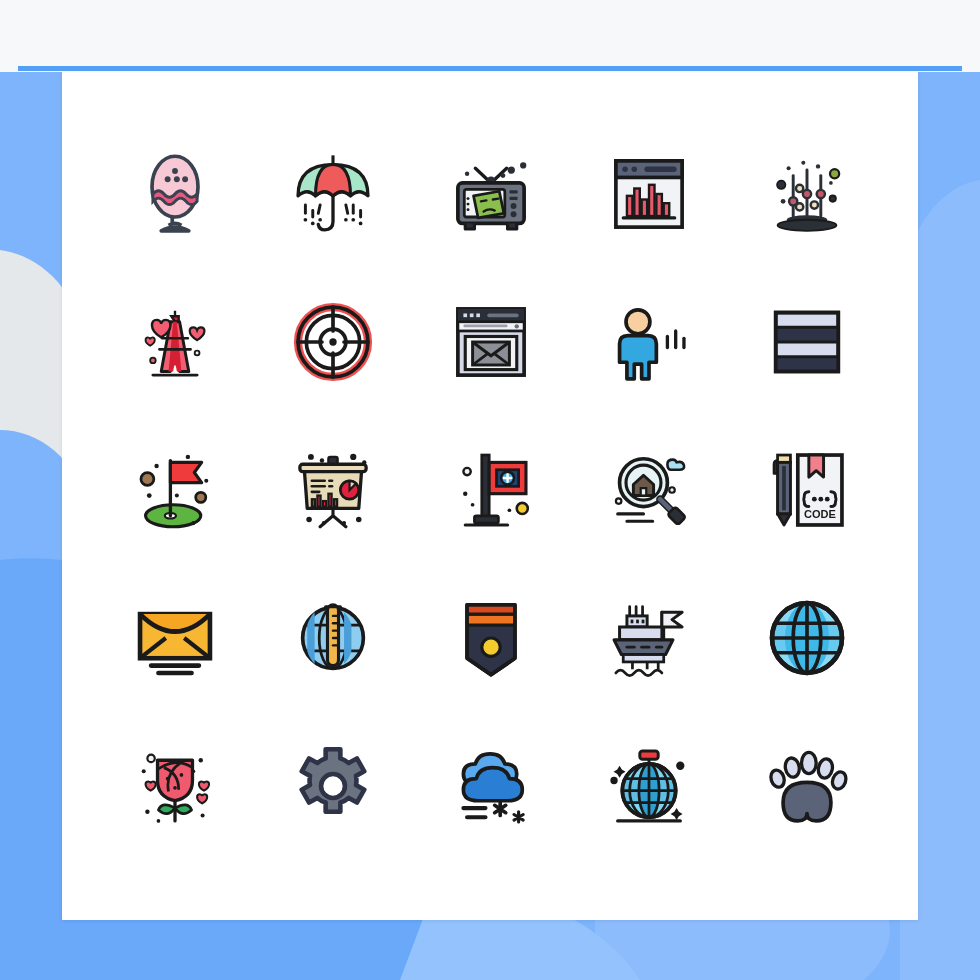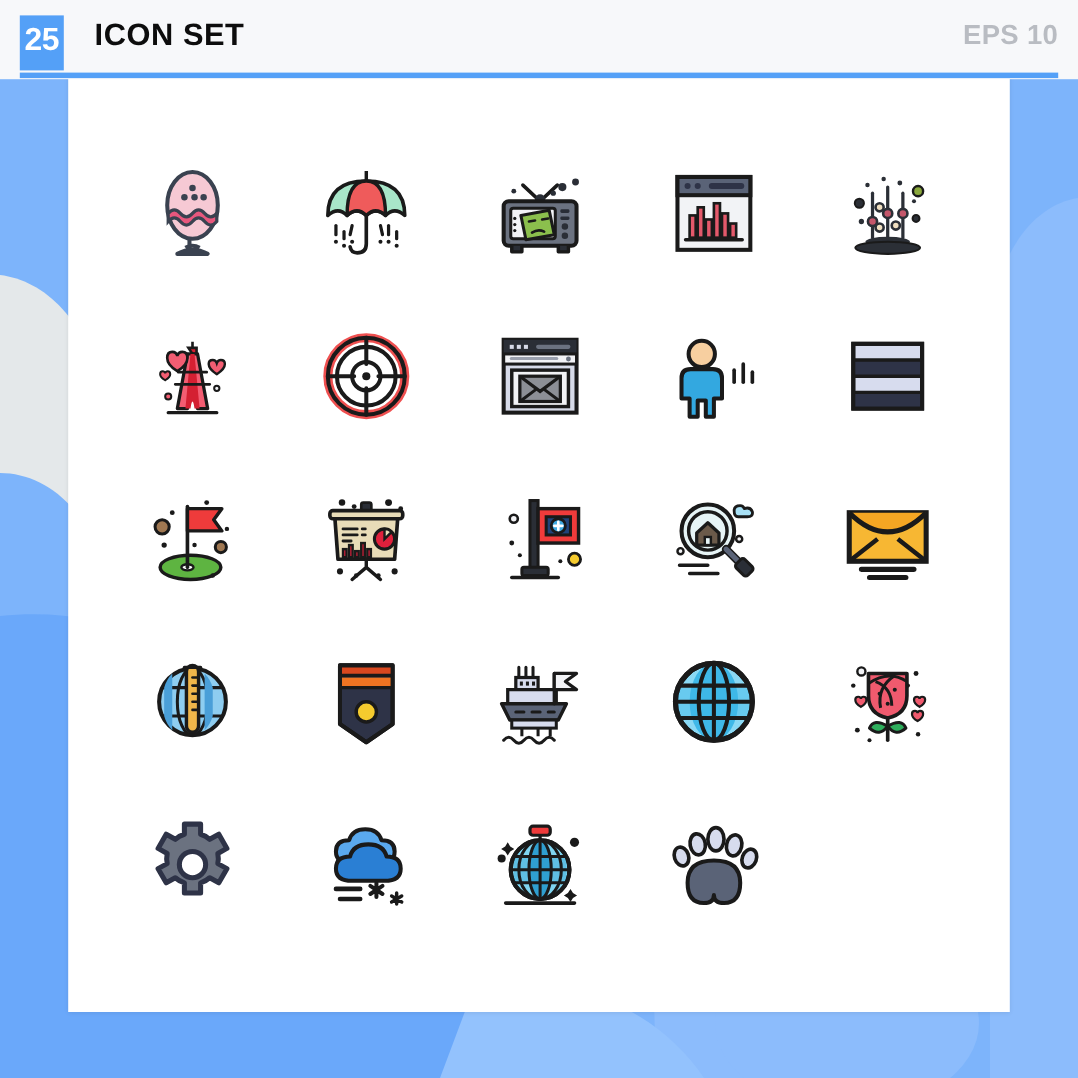--- a/index.html
+++ b/index.html
@@ -78,25 +78,20 @@
   <path d="M980,180 L980,980 L900,980 L900,300 C905,230 940,186 980,180 Z" fill="#8cbcfc"></path>
   <path d="M0,560 C180,540 330,700 430,860 C480,930 520,960 560,980 L0,980 Z" fill="#6aa8fa"></path>
   <path d="M620,830 C700,810 780,840 820,900 C850,945 840,980 830,980 L600,980 C592,930 590,858 620,830 Z" fill="#8cbcfc"></path>
   <path d="M430,900 C520,880 600,920 640,980 L400,980 Z" fill="#93c2fd"></path>
   <ellipse cx="770" cy="930" rx="120" ry="80" fill="#8cbcfc"></ellipse>
 </svg>
 
 <div class="card"></div>
 
 <div class="header">
-  <div class="header-inner">
-    <div class="badge">25</div>
-    <div class="title">ICON SET</div>
-    <div class="eps">EPS 10</div>
-  </div>
   <div class="header-rule"></div>
 </div>
 
 <div class="grid">
 
   <div class="cell">
     <svg width="92" height="92" viewBox="0 0 100 100">
       <ellipse cx="50" cy="42" rx="25" ry="33" fill="#f6c9d4" stroke="#3a4250" stroke-width="4"></ellipse>
       <path d="M26,50 q6,-7 12,0 q6,7 12,0 q6,-7 12,0 q6,7 12,0 l0,8 q-6,7 -12,0 q-6,-7 -12,0 q-6,7 -12,0 q-6,-7 -12,0 Z" fill="#e8577d" stroke="#3a4250" stroke-width="3.2"></path>
       <circle cx="50" cy="25" r="3.2" fill="#3a4250"></circle>
@@ -363,20 +358,39 @@
       <path d="M62,60 l16,16" stroke="#1a1a1a" stroke-width="8" stroke-linecap="round"></path>
       <path d="M62,60 l16,16" stroke="#5a6377" stroke-width="5" stroke-linecap="round"></path>
       <rect x="74" y="70" width="12" height="16" rx="3" transform="rotate(-45 80 78)" fill="#2a2e36" stroke="#1a1a1a" stroke-width="3"></rect>
       <path d="M70,22 q0,-5 6,-5 q3,0 4,3 q6,-2 8,3 q1,5 -5,5 l-9,0 q-4,0 -4,-6 Z" fill="#a8e0f5" stroke="#1a1a1a" stroke-width="2.8" stroke-linejoin="round"></path>
       <path d="M16,76 l28,0 M26,84 l28,0" stroke="#1a1a1a" stroke-width="3.4" stroke-linecap="round"></path>
       <circle cx="17" cy="62" r="3" fill="#f2f3f6" stroke="#1a1a1a" stroke-width="2.4"></circle>
       <circle cx="75" cy="50" r="3" fill="#f2f3f6" stroke="#1a1a1a" stroke-width="2.4"></circle>
     </svg>
   </div>
 
+  <div class="cell">
+    <svg width="92" height="92" viewBox="0 0 100 100">
+      <path d="M14,22 q0,-4 4,-4 l0,14 l-4,0 Z" fill="#2a2e36" stroke="#1a1a1a" stroke-width="2.6" stroke-linejoin="round"></path>
+      <rect x="18" y="12" width="14" height="8" fill="#f0dfa8" stroke="#1a1a1a" stroke-width="3"></rect>
+      <rect x="18" y="20" width="14" height="56" fill="#5a6377" stroke="#1a1a1a" stroke-width="3.2"></rect>
+      <rect x="23" y="24" width="4" height="48" fill="#2a2e36"></rect>
+      <path d="M18,76 l7,12 l7,-12 Z" fill="#2a2e36" stroke="#1a1a1a" stroke-width="3" stroke-linejoin="round"></path>
+      <rect x="40" y="12" width="48" height="76" fill="#f2f3f6" stroke="#1a1a1a" stroke-width="4"></rect>
+      <path d="M52,12 l16,0 l0,24 l-8,-7 l-8,7 Z" fill="#f2808c" stroke="#1a1a1a" stroke-width="3.2" stroke-linejoin="round"></path>
+      <path d="M52,52 q-5,0 -5,5 q0,3 -2,3 q2,0 2,3 q0,5 5,5" fill="none" stroke="#1a1a1a" stroke-width="3.2" stroke-linecap="round"></path>
+      <path d="M76,52 q5,0 5,5 q0,3 2,3 q-2,0 -2,3 q0,5 -5,5" fill="none" stroke="#1a1a1a" stroke-width="3.2" stroke-linecap="round"></path>
+      <g fill="#1a1a1a">
+        <circle cx="58" cy="60" r="2.6"></circle>
+          <circle cx="65" cy="60" r="2.6"></circle>
+          <circle cx="72" cy="60" r="2.6"></circle>
+      </g>
+      <text x="64" y="80" font-family="'Liberation Sans',sans-serif" font-size="12" font-weight="bold" fill="#1a1a1a" text-anchor="middle">CODE</text>
+    </svg>
+  </div>
 
   <div class="cell">
     <svg width="92" height="92" viewBox="0 0 100 100">
       <rect x="12" y="24" width="76" height="48" fill="#f7b733" stroke="#1a1a1a" stroke-width="5"></rect>
       <path d="M12,24 q38,38 76,0" fill="#f5a623" stroke="#1a1a1a" stroke-width="5" stroke-linejoin="round"></path>
       <path d="M12,72 l28,-22 M88,72 l-28,-22" fill="none" stroke="#1a1a1a" stroke-width="4.5"></path>
       <path d="M24,80 l52,0 M32,88 l36,0" stroke="#1a1a1a" stroke-width="5" stroke-linecap="round"></path>
     </svg>
   </div>
 

